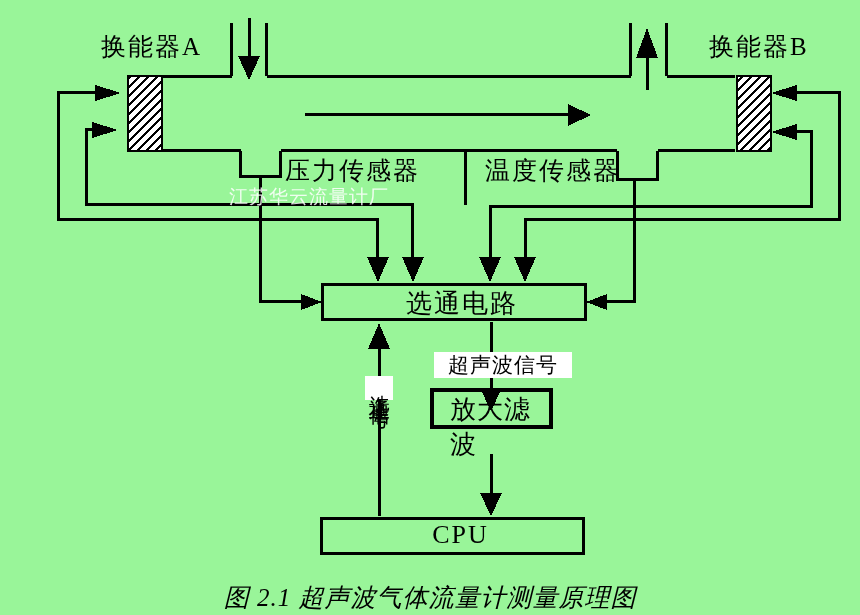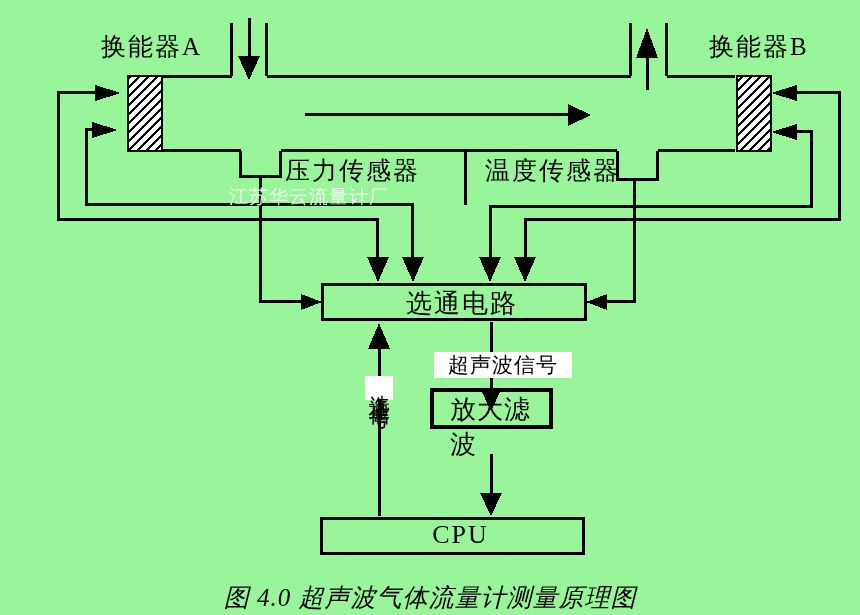--- a/index.html
+++ b/index.html
@@ -173,15 +173,15 @@
   </div>
 
   <div class="box" style="left:320px;top:517px;width:265px;height:38px;">
     <span>CPU</span>
   </div>
 
   <div class="sig-label" style="left:434px;top:352px;">超声波信号</div>
 
   <div class="sig-label sig-vert" style="left:365px;top:376px;">选通信号</div>
 
-  <div class="caption" style="top:581px;">图 4.0 超声波气体流量计测量原理图</div>
+  <div class="caption" style="top:581px;">图 2.1 超声波气体流量计测量原理图</div>
 
 </div>
 
 </body></html>

